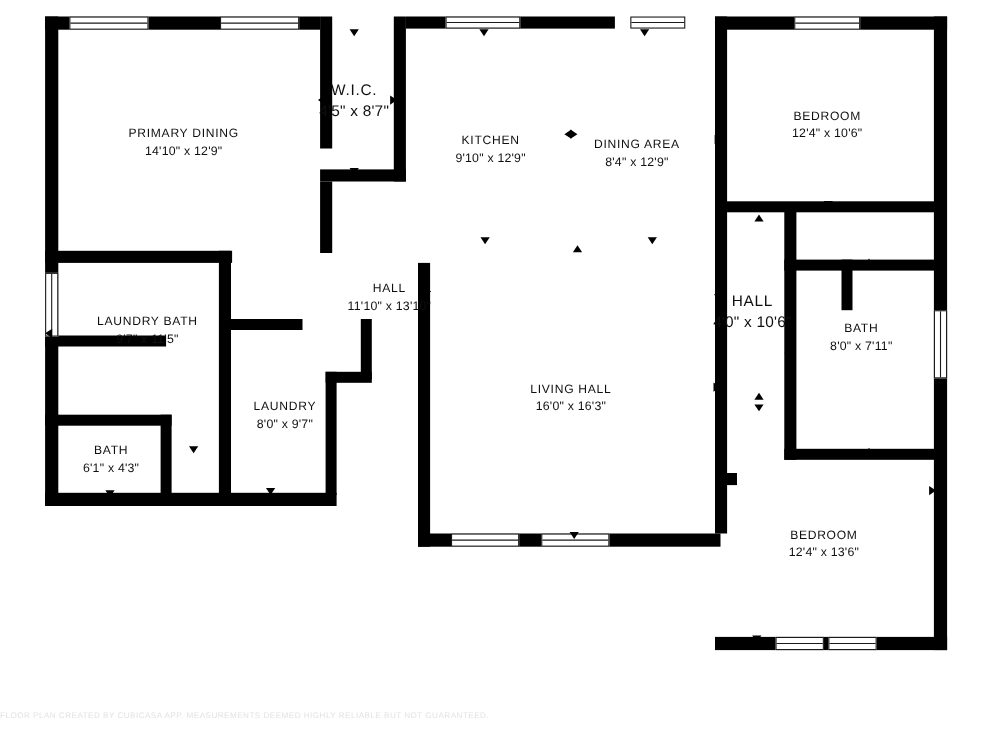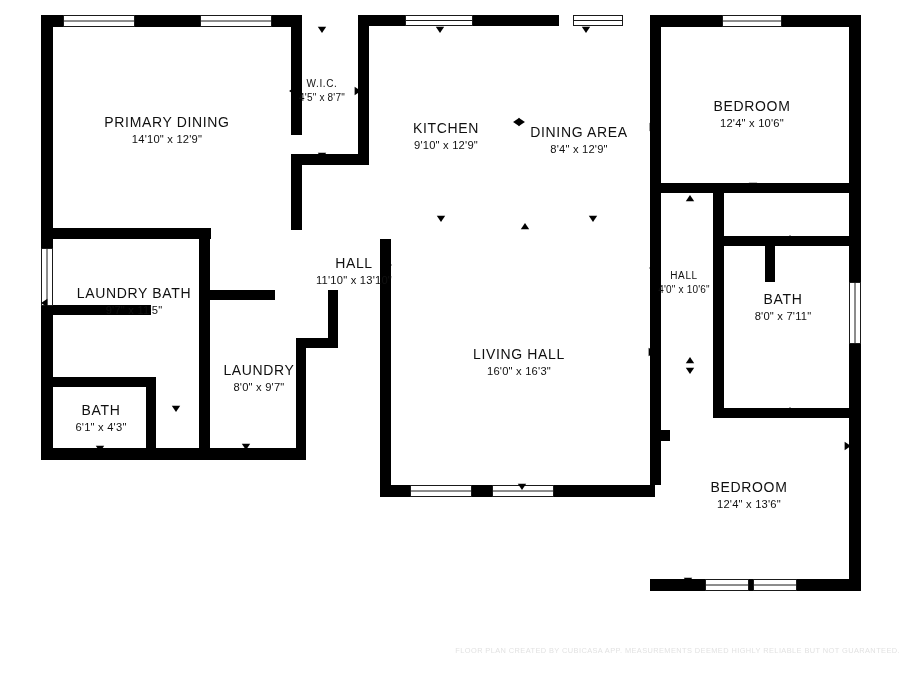--- a/index.html
+++ b/index.html
@@ -33,43 +33,43 @@
     position: absolute;
     text-align: center;
     color: #111111;
     line-height: 1.32;
     white-space: nowrap;
     transform: translate(-50%, -50%);
     pointer-events: none;
   }
   .room-label .rl-name {
     display: block;
-    font-size: 14px;
+    font-size: 11px;
     letter-spacing: 0.65px;
     font-weight: 400;
     color: #101010;
   }
   .room-label .rl-dim {
     display: block;
     font-size: 11.2px;
     letter-spacing: 0.2px;
     font-weight: 400;
     color: #101010;
     margin-top: 1px;
   }
   .room-label.small .rl-name,
   .room-label.small .rl-dim {
-    font-size: 10px;
+    font-size: 14px;
   }
   #footer-note {
     position: absolute;
     left: 0;
     top: 646px;
     width: 900px;
-    text-align: right;
+    text-align: left;
     font-size: 7.4px;
     letter-spacing: 0.42px;
     color: #e2e2e2;
     font-family: "Liberation Sans", sans-serif;
     white-space: nowrap;
   }
 </style>
 </head>
 <body>
 

